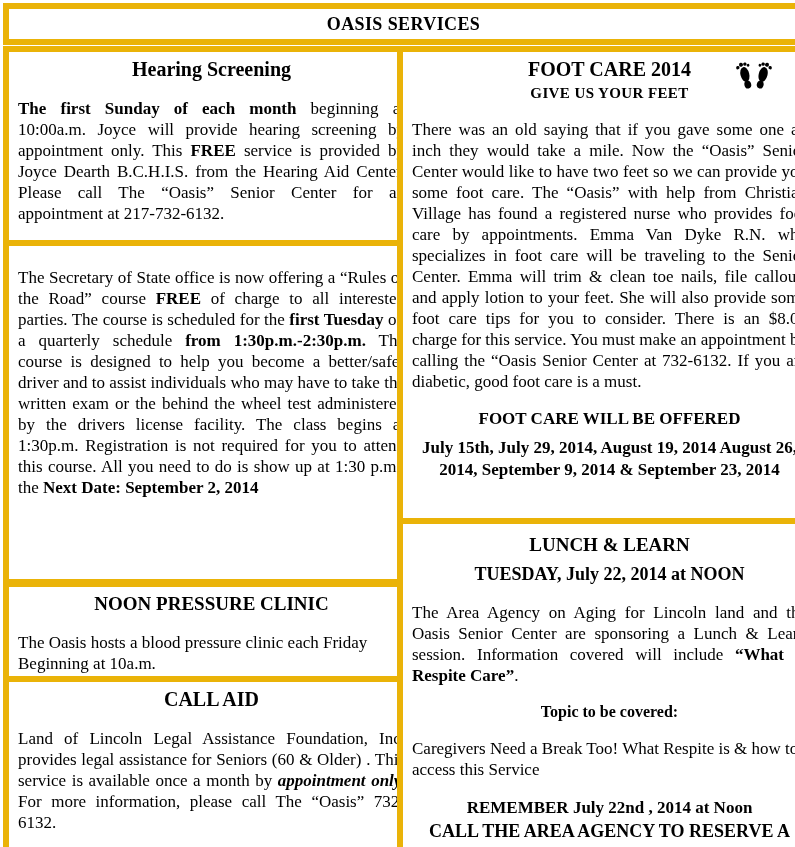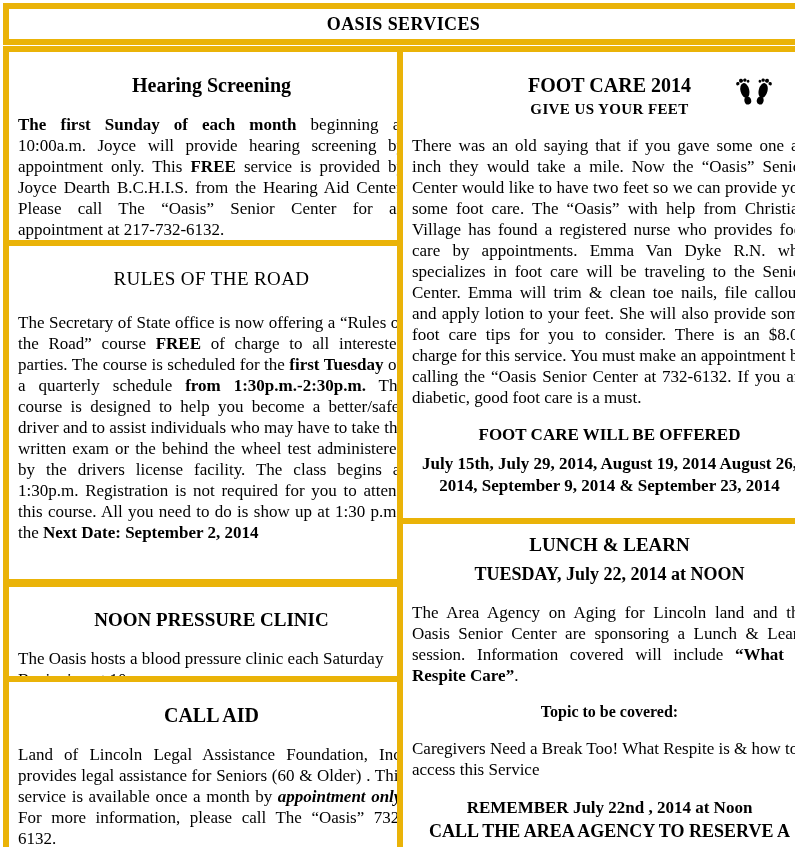--- a/index.html
+++ b/index.html
@@ -16,21 +16,21 @@
     padding:4px 9px 4px 9px;
     overflow:hidden;
   }
   .header-box{
     left:3px;top:3px;width:789px;height:30px;
     display:flex;align-items:center;justify-content:center;
     padding:0;
   }
   .page-title{font-size:18px;font-weight:bold;letter-spacing:.4px}
 
-  .title{text-align:center;font-weight:bold;font-size:20px;margin:18px 0 4px 0}
+  .title{text-align:center;font-weight:bold;font-size:20px;margin:2px 0 4px 0}
   .title.regular{font-weight:normal;font-size:19px;letter-spacing:.4px}
   .title.gap-after{margin-bottom:22px}
 
   .body{font-size:17px;line-height:21px}
   .just{text-align:justify}
   .bseg{font-weight:bold}
   .bi{font-weight:bold;font-style:italic}
 
   
   .hearing-box{left:3px;top:46px;width:387px;height:185px}
@@ -63,27 +63,26 @@
   <div class="box header-box">
     <div class="page-title">OASIS SERVICES</div>
   </div>
 
   <div class="box hearing-box">
     <div class="title">Hearing  Screening</div>
     <p class="body just"><span class="bseg">The first Sunday of each month</span><span> beginning at 10:00a.m. Joyce will provide hearing screening by appointment only.  This </span><span class="bseg">FREE</span><span> service is  provided by Joyce Dearth B.C.H.I.S. from the Hearing Aid Center.  Please call The “Oasis”  Senior Center for an appointment at 217-732-6132.</span></p>
   </div>
 
   <div class="box rules-box">
-    <div class="title regular gap-after">RULES OF THE ROAD</div>
     <p class="body just"><span>The  Secretary  of  State  office  is  now  offering  a “Rules of the Road” course </span><span class="bseg">FREE</span><span> of charge to all interested parties.  The course is scheduled for the </span><span class="bseg">first  Tuesday</span><span>  on  a  quarterly  schedule  </span><span class="bseg">from 1:30p.m.-2:30p.m.</span><span>  The course is  designed to help you become a better/safer    driver and to   assist individuals who may have to take the written exam or the   behind the wheel test administered by the drivers  license  facility.      The  class  begins  at 1:30p.m.    Registration  is  not required for you to attend this course.  All you need to do is show up at 1:30 p.m., the </span><span class="bseg">Next Date:  September 2, 2014</span></p>
   </div>
 
   <div class="box blood-box">
     <div class="title" style="font-size:19px">NOON PRESSURE CLINIC</div>
-    <p class="body">The Oasis hosts a blood pressure clinic each Saturday Beginning at 10a.m.</p>
+    <p class="body">The Oasis hosts a blood pressure clinic each Friday Beginning at 10a.m.</p>
   </div>
 
   <div class="box legal-box">
     <div class="title">CALL AID</div>
     <p class="body just"><span>Land of Lincoln Legal Assistance Foundation, Inc. provides legal assistance for Seniors (60 &amp; Older) . This  service  is  available  once  a  month  by </span><span class="bi">appointment only.</span><span>   For more information, please call The “Oasis” 732-6132.</span></p>
   </div>
 
   <div class="box footcare-box">
     <div class="footcare-head">
       <div class="title">FOOT CARE 2014</div>

